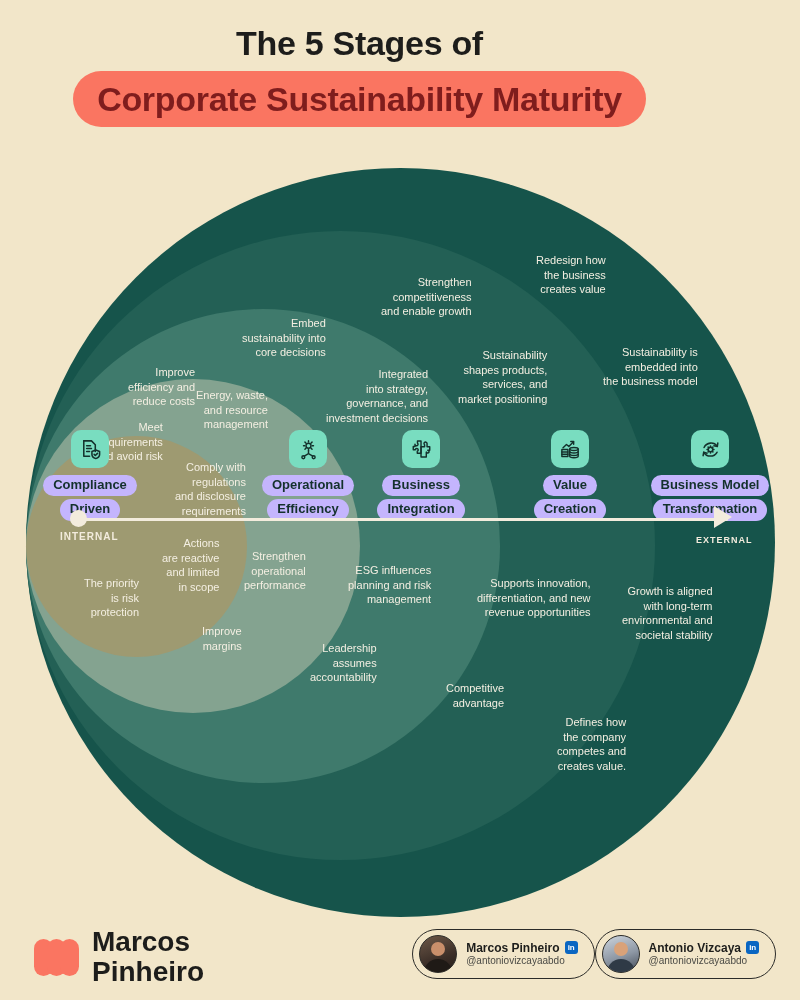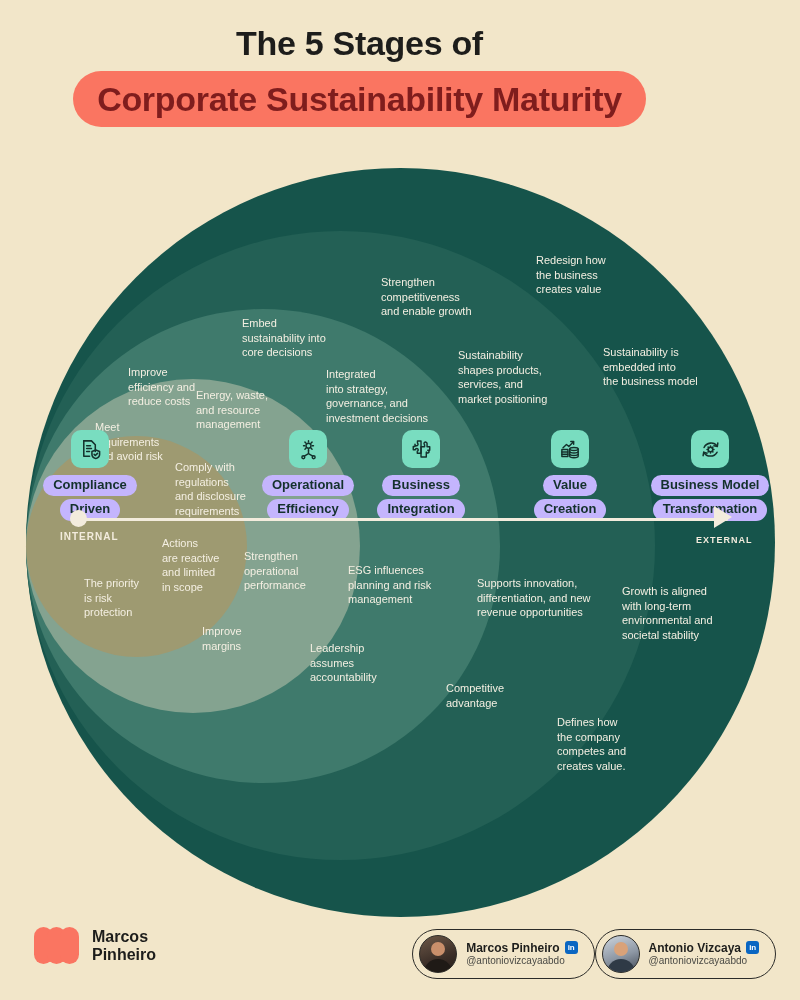--- a/index.html
+++ b/index.html
@@ -49,32 +49,32 @@
   .stage-icon svg{display:block;}
   .pill{
     display:inline-block;background:#c4b5fd;color:#14312c;
     font-size:13px;font-weight:bold;border-radius:12px;
     padding:2px 10px 3px 10px;line-height:1.25;white-space:nowrap;
     margin-bottom:3px;
   }
 
   
   .note{position:absolute;color:#f4efe2;font-size:11px;line-height:1.32;
-        white-space:pre-line;}
+        white-space:pre-line;text-align:right;}
 
   
   .footer{position:absolute;left:0;top:915px;width:800px;height:85px;}
   .brand{position:absolute;left:34px;top:12px;display:flex;align-items:center;gap:11px;}
   .brand-mark{width:47px;height:37px;position:relative;}
   .brand-mark i{position:absolute;top:0;width:19px;height:37px;background:#fa7561;
         border-radius:10px 10px 10px 10px;}
   .brand-mark i:nth-child(1){left:0;}
   .brand-mark i:nth-child(2){left:13px;}
   .brand-mark i:nth-child(3){left:26px;}
-  .brand-text{font-size:16px;font-weight:bold;color:#1d1d1b;line-height:1.08;}
+  .brand-text{font-size:28px;font-weight:bold;color:#1d1d1b;line-height:1.08;}
   .cards{position:absolute;right:24px;top:14px;display:flex;}
   .card{display:flex;align-items:center;gap:9px;
         border:1.4px solid #2b2b28;border-radius:26px;
         padding:5px 16px 5px 6px;background:#f2e6c9;}
   .avatar{width:36px;height:36px;border-radius:50%;overflow:hidden;position:relative;
         border:1.4px solid #2b2b28;flex:0 0 auto;}
   .av-a{background:linear-gradient(160deg,#6d5848 0%,#3c2f28 60%,#241c18 100%);}
   .av-b{background:linear-gradient(160deg,#cfd6de 0%,#8d97a4 55%,#434b57 100%);}
   .avatar .head{position:absolute;left:50%;top:6px;transform:translateX(-50%);
         width:14px;height:14px;border-radius:50%;background:#c98f6b;}

